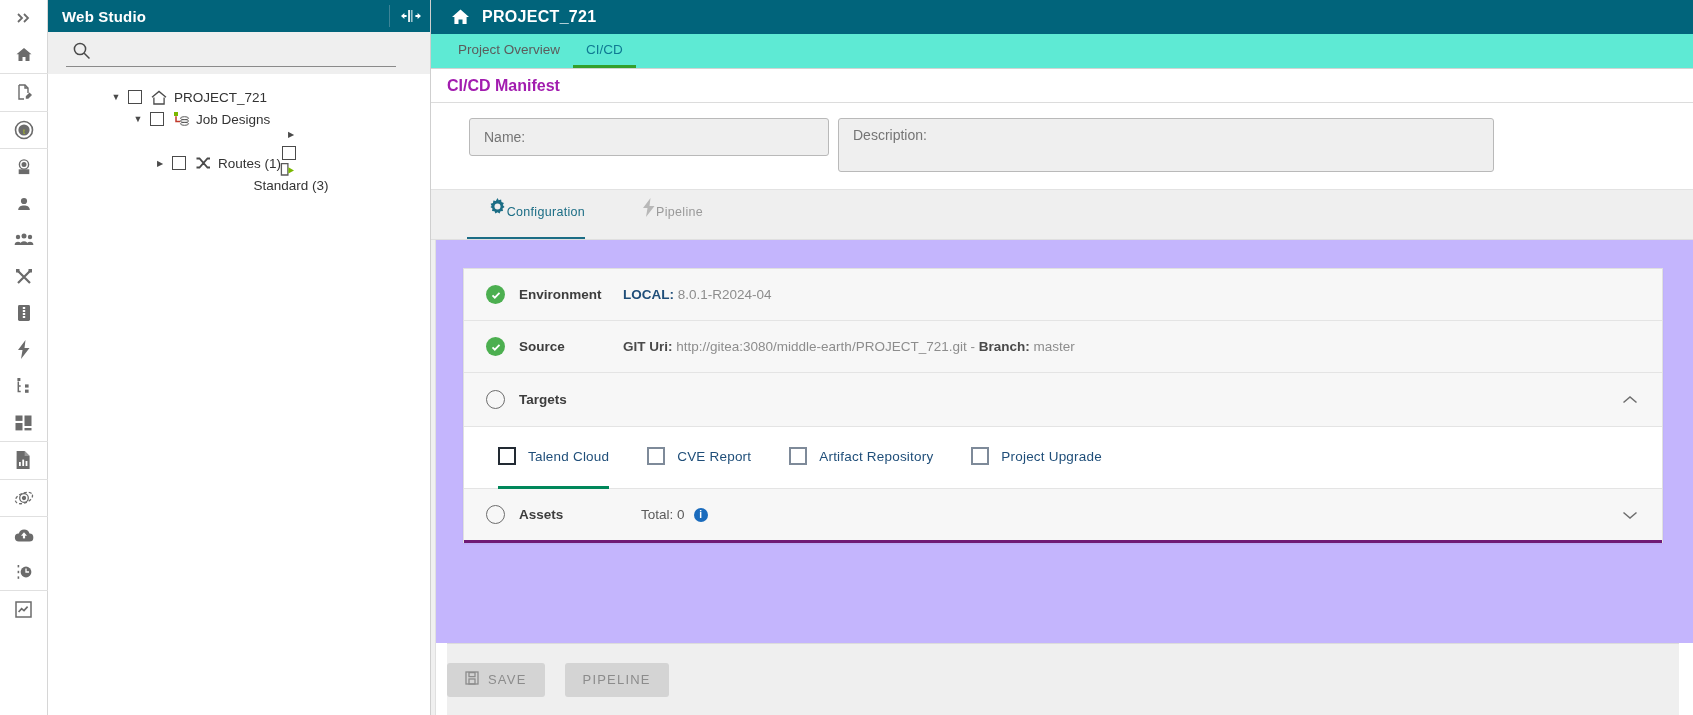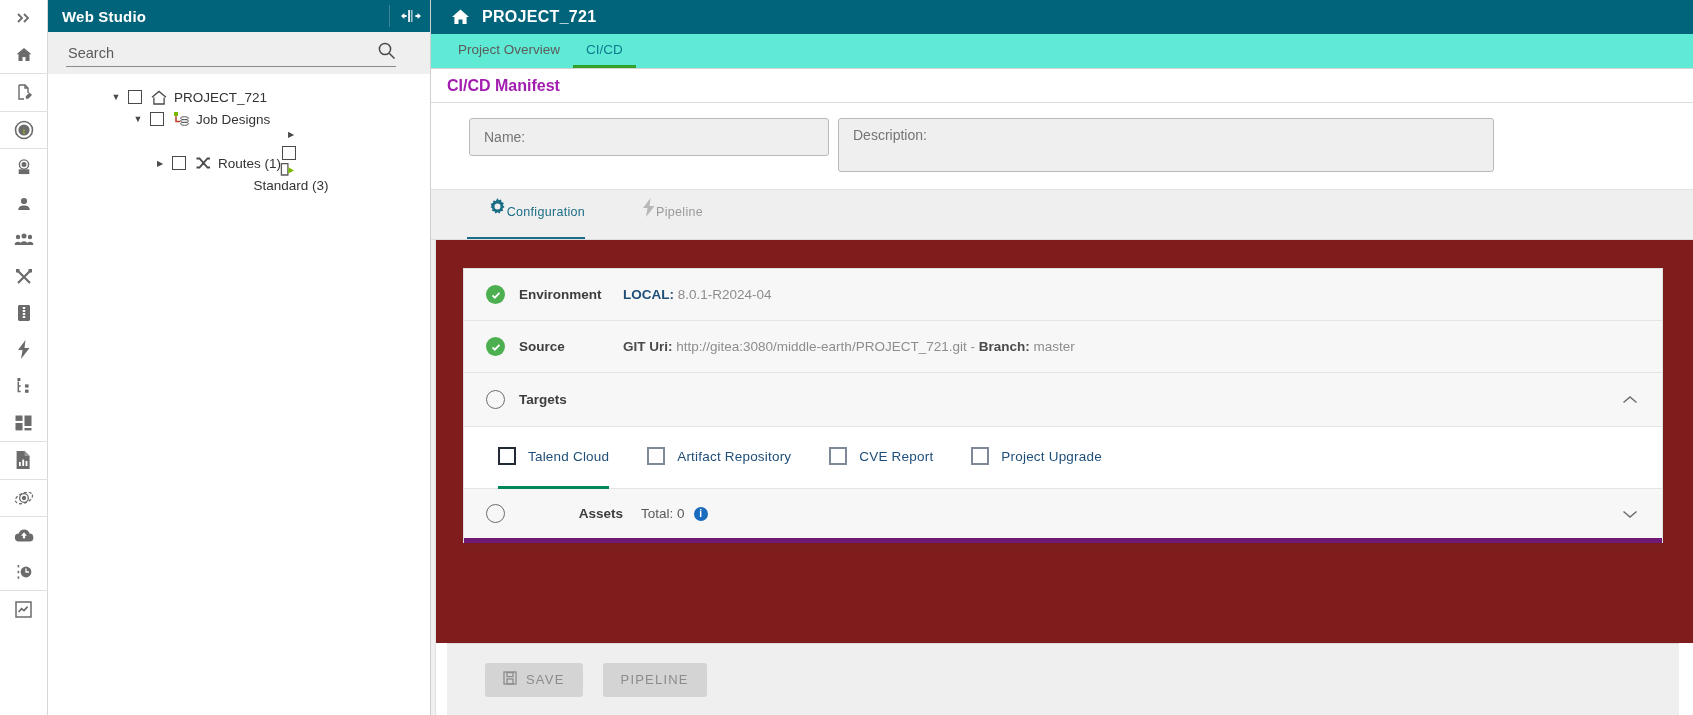--- a/index.html
+++ b/index.html
@@ -139,38 +139,38 @@
     display: flex; flex-direction: row; align-items: center; justify-content: flex-end;
     border-bottom: 2px solid transparent; padding-bottom: 3px;
   }
   .sub-tab .st-icon { margin-bottom: 4px; }
   .sub-tab .st-label { font-size: 12.5px; letter-spacing: .3px; }
   .sub-tab.active { border-bottom-color: #1b6d85; }
   .sub-tab.active .st-label { color: #1b6d85; }
   .sub-tab.inactive .st-label { color: #9a9a9a; }
 
   .content-area {
-    flex: 1; background: #7f1d1d; padding: 28px 22px 0 16px;
+    flex: 1; background: #c4b5fd; padding: 28px 22px 0 16px;
     position: relative;
   }
   .config-card {
     margin-left: 16px; margin-right: 8px;
     border: 1px solid #e0e0e0; border-bottom: none;
     background: #f7f7f7;
     box-shadow: 0 1px 2px rgba(0,0,0,.05);
   }
   .cfg-row {
     display: flex; align-items: center;
     height: 52px; padding: 0 20px 0 22px;
     border-bottom: 1px solid #e4e4e4;
     background: #f7f7f7;
     position: relative;
   }
   .cfg-row.targets { height: 54px; }
-  .cfg-row.assets { height: 54px; border-bottom: 5px solid #701a75; text-align: right; }
+  .cfg-row.assets { height: 54px; border-bottom: 3px solid #701a75; }
   .status-ok {
     width: 19px; height: 19px; border-radius: 50%;
     background: #4caf50; color: #fff; flex: 0 0 19px;
     display: flex; align-items: center; justify-content: center;
     margin-right: 14px;
   }
   .status-empty {
     width: 19px; height: 19px; border-radius: 50%;
     border: 1.6px solid #6d6d6d; background: transparent; flex: 0 0 19px;
     margin-right: 14px;
@@ -205,21 +205,21 @@
   .info-badge {
     width: 14px; height: 14px; border-radius: 50%;
     background: #1a6bbd; color: #fff; font-size: 10px; font-weight: bold;
     display: inline-flex; align-items: center; justify-content: center;
     margin-left: 9px; vertical-align: 2px;
   }
 
   .footer-bar {
     height: 72px; background: #efefef;
     border-top: 1px solid #dcdcdc;
-    display: flex; align-items: center; padding-left: 38px; gap: 20px;
+    display: flex; align-items: center; gap: 20px;
     margin: 0 6px 0 0;
   }
   .btn {
     height: 34px; min-width: 84px; border-radius: 3px;
     background: #d4d4d4; color: #8c8c8c;
     border: none; font-size: 13px; letter-spacing: 1.2px;
     display: flex; align-items: center; justify-content: center; gap: 9px;
     font-family: "Liberation Sans", sans-serif;
     padding: 0 18px;
   }
@@ -379,21 +379,20 @@
             <rect x="7.2" y="1" width="1.7" height="12"></rect>
             <rect x="9.9" y="1" width="1.7" height="12" opacity="0.6"></rect>
             <path d="M20 7l-3.4-3v2h-2.2v2h2.2v2z"></path>
           </svg>
         </div>
       </div>
     </div>
 
     <div class="search-row">
       <div class="search-box">
-        <input class="search-input" type="text" placeholder="Search" style="">
         <span class="search-icon">
           <svg width="19" height="19" viewBox="0 0 19 19" fill="none" stroke="#4a4a4a" stroke-width="1.5">
             <circle cx="8" cy="8" r="5.6"></circle>
               <path d="M12.2 12.2L17.5 17.5"></path>
           </svg>
         </span>
       </div>
     </div>
 
     <div class="tree">
@@ -547,25 +546,25 @@
           </span>
         </div>
 
         <div class="targets-tabs">
           <div class="t-tab active">
             <span class="t-chk"></span>
             <span class="t-label">Talend Cloud</span>
           </div>
           <div class="t-tab">
             <span class="t-chk"></span>
-            <span class="t-label">Artifact Repository</span>
+            <span class="t-label">CVE Report</span>
           </div>
           <div class="t-tab">
             <span class="t-chk"></span>
-            <span class="t-label">CVE Report</span>
+            <span class="t-label">Artifact Repository</span>
           </div>
           <div class="t-tab">
             <span class="t-chk"></span>
             <span class="t-label">Project Upgrade</span>
           </div>
         </div>
 
         <div class="cfg-row assets">
           <span class="status-empty"></span>
           <span class="cfg-label bold">Assets</span>

